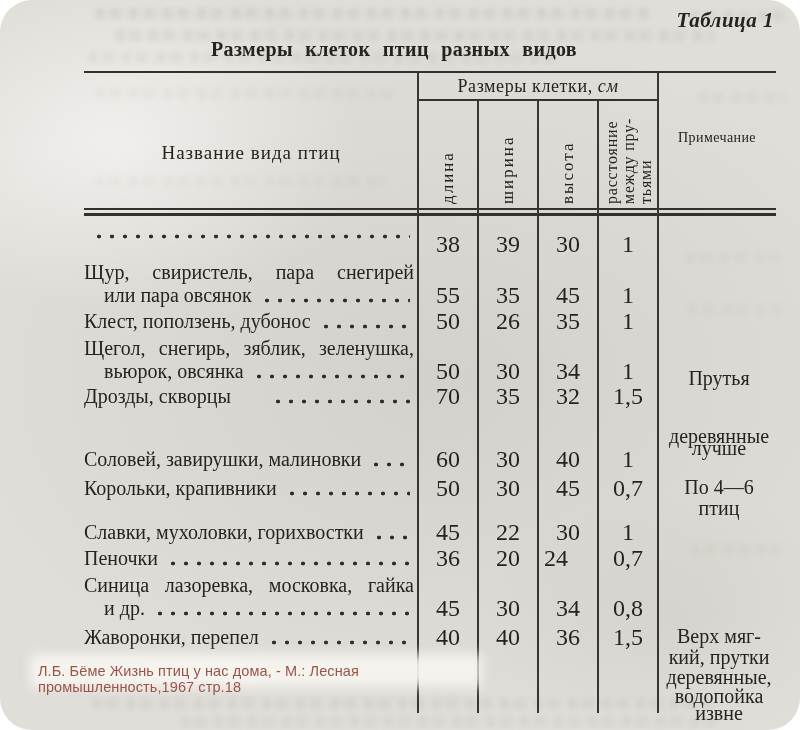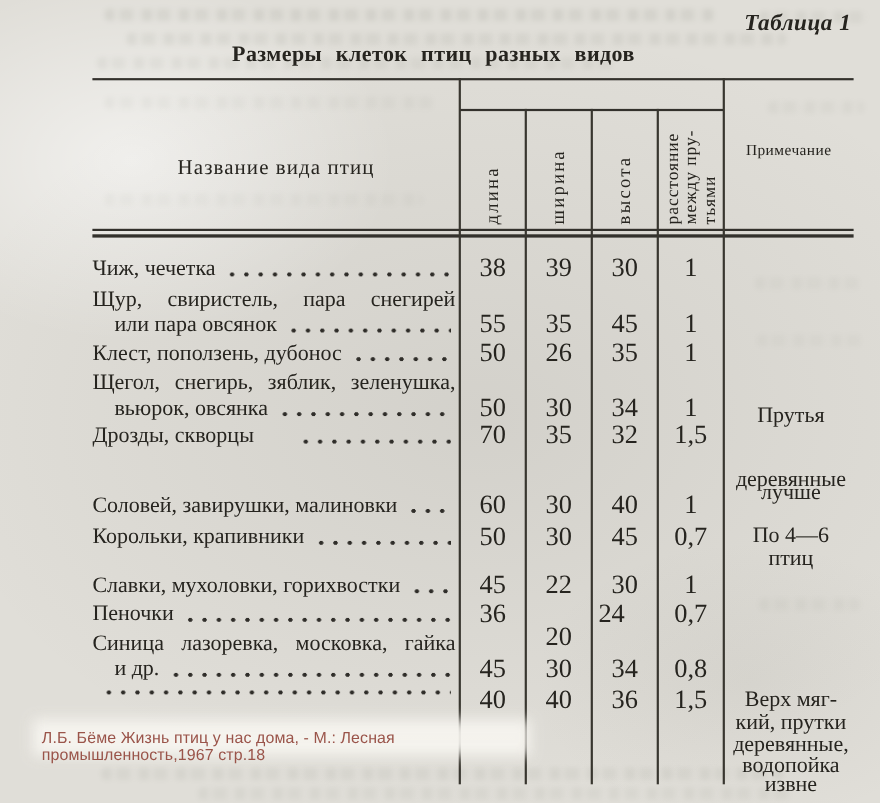--- a/index.html
+++ b/index.html
@@ -5,20 +5,21 @@
   html,body{margin:0;padding:0;}
   body{font-family:"Liberation Serif","DejaVu Serif",serif;}
   #page{
     position:relative;width:800px;height:730px;overflow:hidden;
     background:
       radial-gradient(ellipse 90% 70% at 55% 52%, rgba(96,94,86,0.10), rgba(96,94,86,0) 70%),
       radial-gradient(ellipse 40% 30% at 15% 20%, rgba(255,255,255,0.55), rgba(255,255,255,0) 75%),
       radial-gradient(ellipse 35% 25% at 85% 85%, rgba(120,118,108,0.08), rgba(120,118,108,0) 70%),
       #e0ded8;
     color:#26241f;
+    border-radius:32px;
   }
   
   .ghost{position:absolute;height:11px;filter:blur(2.6px);opacity:.40;border-radius:4px;pointer-events:none;
     background:repeating-linear-gradient(90deg, rgba(116,120,106,.30) 0 9px, rgba(116,120,106,.05) 9px 14px, rgba(116,120,106,.26) 14px 26px, rgba(116,120,106,.04) 26px 34px);}
   .rule{position:absolute;background:#33312c;}
   .vline{position:absolute;width:2px;background:#38362f;}
 
   .tbl-label{position:absolute;top:8px;right:26px;font-style:italic;font-weight:700;font-size:21px;letter-spacing:.5px;}
   .title{position:absolute;top:38px;left:84px;width:620px;text-align:center;font-weight:700;font-size:20px;letter-spacing:.4px;word-spacing:7px;}
 
@@ -72,20 +73,24 @@
   <div class="rule" style="left:84px;top:71px;width:692px;height:2px;"></div>
   <div class="rule" style="left:418px;top:99px;width:240px;height:2px;"></div>
   <div class="rule" style="left:84px;top:208px;width:692px;height:1.5px;"></div>
   <div class="rule" style="left:84px;top:213px;width:692px;height:3px;"></div>
   <div class="vline" style="left:417px;top:71px;height:642px;"></div>
   <div class="vline" style="left:477px;top:99px;height:614px;"></div>
   <div class="vline" style="left:537px;top:99px;height:614px;"></div>
   <div class="vline" style="left:597px;top:99px;height:614px;"></div>
   <div class="vline" style="left:657px;top:71px;height:642px;"></div>
 
+  <div class="hdr hdr-size">
+    <span>Размеры клетки,</span>
+    <span class="unit">см</span>
+  </div>
   <div class="hdr hdr-name">Название вида птиц</div>
   <div class="hdr hdr-note">Примечание</div>
 
   <div class="vcol" style="left:418px;">
     <div class="vcol-inner">
         <span class="vword">длина</span>
       </div>
   </div>
   <div class="vcol" style="left:478px;">
     <div class="vcol-inner">
@@ -100,21 +105,20 @@
   <div class="vcol vcol-multi" style="left:598px;">
     <div class="vcol-inner">
       <span class="vword">расстояние</span>
       <span class="vword">между пру-</span>
       <span class="vword">тьями</span>
     </div>
   </div>
 
   <div id="tbody">
       <div class="name-line" style="top: 233px;">
-        <span class="txt">Чиж, чечетка</span>
         <span class="leader"></span>
       </div>
       <div class="cell-value" style="left: 418px; top: 233px;">38</div>
       <div class="cell-value" style="left: 478px; top: 233px;">39</div>
       <div class="cell-value" style="left: 538px; top: 233px;">30</div>
       <div class="cell-value" style="left: 598px; top: 233px;">1</div>
       <div class="name-line fill" style="top: 261px;">
         <span class="txt">Щур, свиристель, пара снегирей</span>
       </div>
       <div class="name-line indent" style="top: 284px;">
@@ -179,35 +183,36 @@
       </div>
       <div class="cell-value" style="left: 418px; top: 521px;">45</div>
       <div class="cell-value" style="left: 478px; top: 521px;">22</div>
       <div class="cell-value" style="left: 538px; top: 521px;">30</div>
       <div class="cell-value" style="left: 598px; top: 521px;">1</div>
       <div class="name-line" style="top: 547px;">
         <span class="txt">Пеночки</span>
         <span class="leader"></span>
       </div>
       <div class="cell-value" style="left: 418px; top: 547px;">36</div>
-      <div class="cell-value" style="left: 478px; top: 568px;">20</div>
+      <div class="cell-value" style="left: 478px; top: 547px;">20</div>
       <div class="cell-value" style="left: 506px; top: 547px; padding-left: 20px;">24</div>
       <div class="cell-value" style="left: 598px; top: 547px;">0,7</div>
       <div class="name-line fill" style="top: 574px;">
         <span class="txt">Синица лазоревка, московка, гайка</span>
       </div>
       <div class="name-line indent" style="top: 597px;">
         <span class="txt">и др.</span>
         <span class="leader"></span>
       </div>
       <div class="cell-value" style="left: 418px; top: 597px;">45</div>
       <div class="cell-value" style="left: 478px; top: 597px;">30</div>
       <div class="cell-value" style="left: 538px; top: 597px;">34</div>
       <div class="cell-value" style="left: 598px; top: 597px;">0,8</div>
       <div class="name-line" style="top: 626px;">
+        <span class="txt">Жаворонки, перепел</span>
         <span class="leader"></span>
       </div>
       <div class="cell-value" style="left: 418px; top: 626px;">40</div>
       <div class="cell-value" style="left: 478px; top: 626px;">40</div>
       <div class="cell-value" style="left: 538px; top: 626px;">36</div>
       <div class="cell-value" style="left: 598px; top: 626px;">1,5</div>
       <div class="note-line" style="top: 626px;">Верх мяг-</div>
       <div class="note-line" style="top: 647px;">кий, прутки</div>
       <div class="note-line" style="top: 667px;">деревянные,</div>
       <div class="note-line" style="top: 686px;">водопойка</div>

